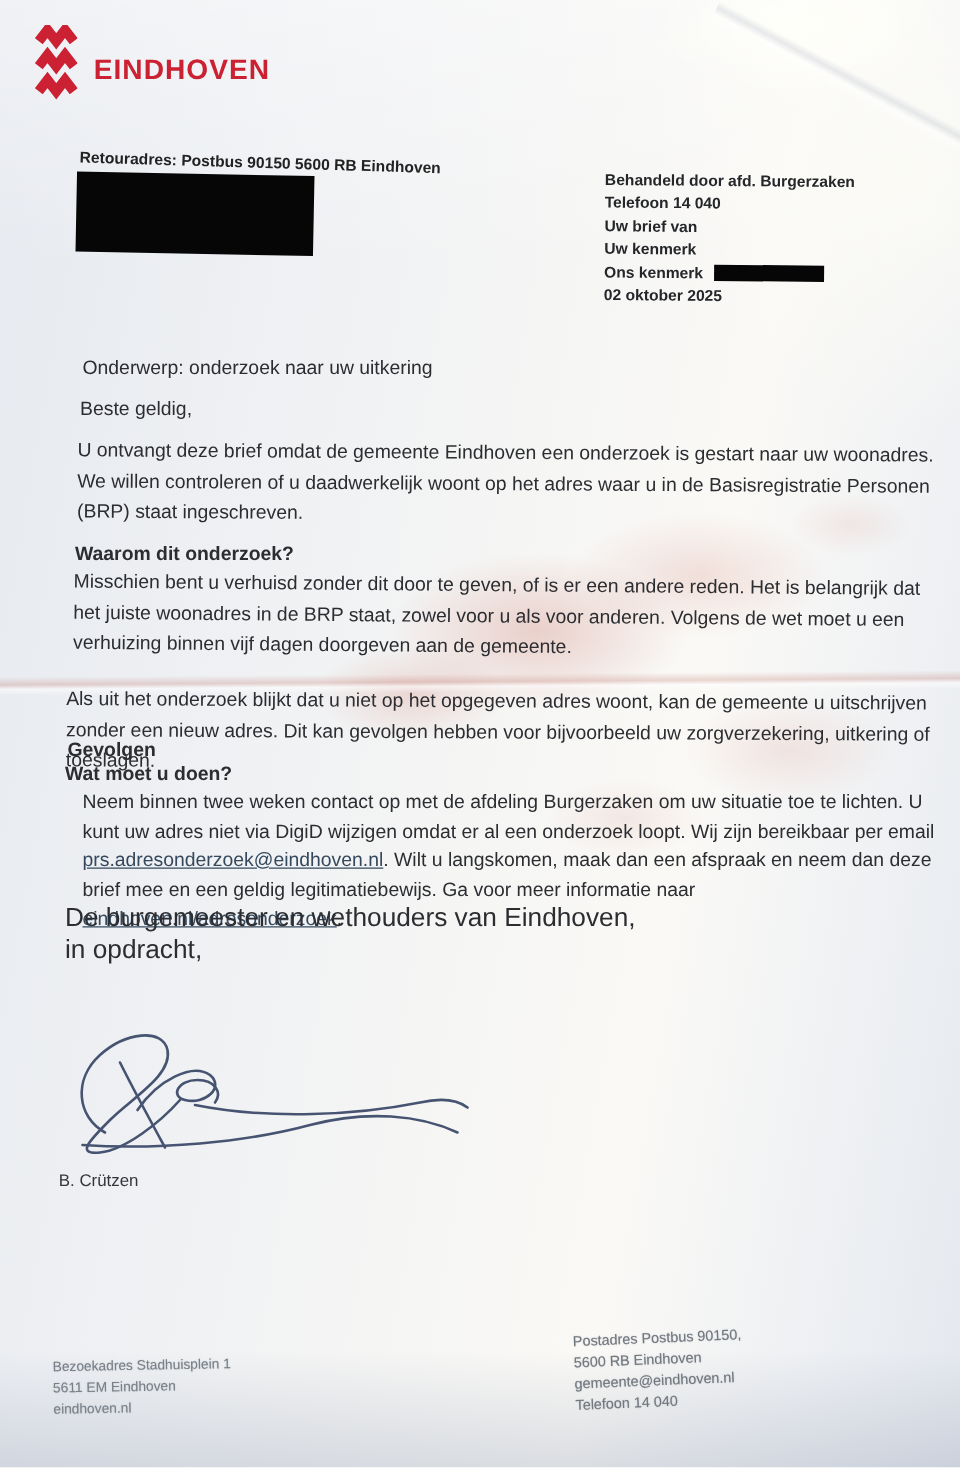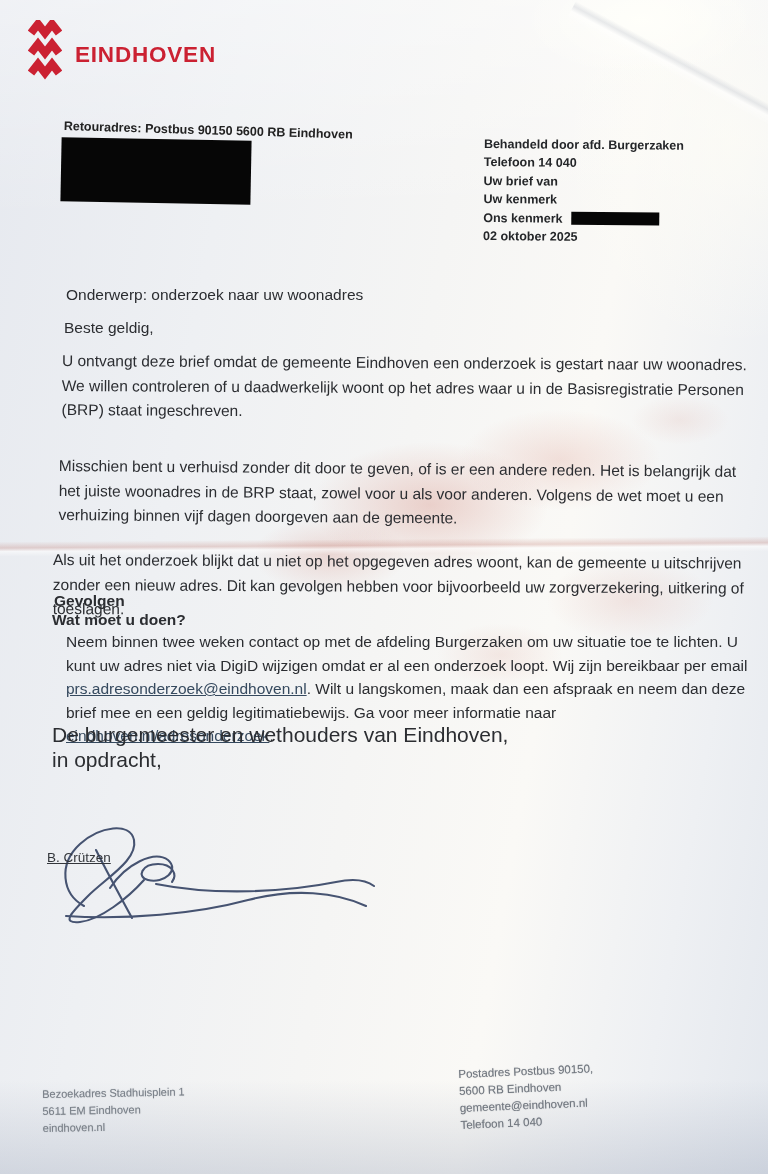--- a/index.html
+++ b/index.html
@@ -46,21 +46,21 @@
   .p-waarom{left:59px;top:454px;width:700px;transform:rotate(0.5deg);transform-origin:left top;}
   .h-gevolgen{left:54px;top:552px;font-weight:bold;margin-top:37px;}
   .p-gevolgen{left:53px;top:548px;width:706px;transform:rotate(0.3deg);transform-origin:left top;}
   .h-watmoet{left:52px;top:608px;font-weight:bold;text-align:center;}
   .p-watmoet{left:51px;top:630px;width:700px;line-height:23.5px;margin-left:15px;}
   .letter-link{color:#35495e;text-decoration:underline;}
   
   .groet{left:55px;top:730px;}
   .closing{left:52px;top:723px;line-height:24.5px;font-size:21px;}
   .signature-svg{left:36px;top:820px;}
-  .signer{left:47px;top:850px;font-size:13.5px;color:#33363b;text-decoration:underline;}
+  .signer{left:47px;top:937px;font-size:13.5px;color:#33363b;}
   
   .footer-left{left:42px;top:1086px;font-size:11px;line-height:17px;color:#7a8089;transform:rotate(-1deg);transform-origin:left top;text-shadow:0 0 1px rgba(130,136,144,0.55);}
   .footer-right{left:458px;top:1066px;font-size:11.5px;line-height:17px;color:#71777f;transform:rotate(-2.4deg);transform-origin:left top;text-shadow:0 0 1px rgba(120,126,134,0.55);}
 </style>
 </head>
 <body>
 
 <div class="paper">
 
   <div class="crease-mid"></div>
@@ -84,24 +84,25 @@
     <div>Behandeld door afd. Burgerzaken</div>
     <div>Telefoon 14 040</div>
     <div>Uw brief van</div>
     <div>Uw kenmerk</div>
     <div>
       <span>Ons kenmerk</span><span class="redact-small"></span>
     </div>
     <div>02 oktober 2025</div>
   </div>
 
-  <div class="abs bodytext subject">Onderwerp: onderzoek naar uw woonadres</div>
+  <div class="abs bodytext subject">Onderwerp: onderzoek naar uw uitkering</div>
   <div class="abs bodytext salutation">Beste geldig,</div>
   <div class="abs bodytext p-intro">U ontvangt deze brief omdat de gemeente Eindhoven een onderzoek is gestart naar uw woonadres. We willen controleren of u daadwerkelijk woont op het adres waar u in de Basisregistratie Personen (BRP) staat ingeschreven.</div>
 
+  <div class="abs bodytext h-waarom">Waarom dit onderzoek?</div>
   <div class="abs bodytext p-waarom">Misschien bent u verhuisd zonder dit door te geven, of is er een andere reden. Het is belangrijk dat het juiste woonadres in de BRP staat, zowel voor u als voor anderen. Volgens de wet moet u een verhuizing binnen vijf dagen doorgeven aan de gemeente.</div>
 
   <div class="abs bodytext h-gevolgen">Gevolgen</div>
   <div class="abs bodytext p-gevolgen">Als uit het onderzoek blijkt dat u niet op het opgegeven adres woont, kan de gemeente u uitschrijven zonder een nieuw adres. Dit kan gevolgen hebben voor bijvoorbeeld uw zorgverzekering, uitkering of toeslagen.</div>
 
   <div class="abs bodytext h-watmoet">Wat moet u doen?</div>
   <div class="abs bodytext p-watmoet"><span>Neem binnen twee weken contact op met de afdeling Burgerzaken om uw situatie toe te lichten. U kunt uw adres niet via DigiD wijzigen omdat er al een onderzoek loopt. Wij zijn bereikbaar per email </span><span class="letter-link">prs.adresonderzoek@eindhoven.nl</span><span>. Wilt u langskomen, maak dan een afspraak en neem dan deze brief mee en een geldig legitimatiebewijs. Ga voor meer informatie naar </span><span class="letter-link">eindhoven.nl/adresonderzoek</span><span>.</span></div>
 
   <div class="abs closing">
     <div>De burgemeester en wethouders van Eindhoven,</div>

